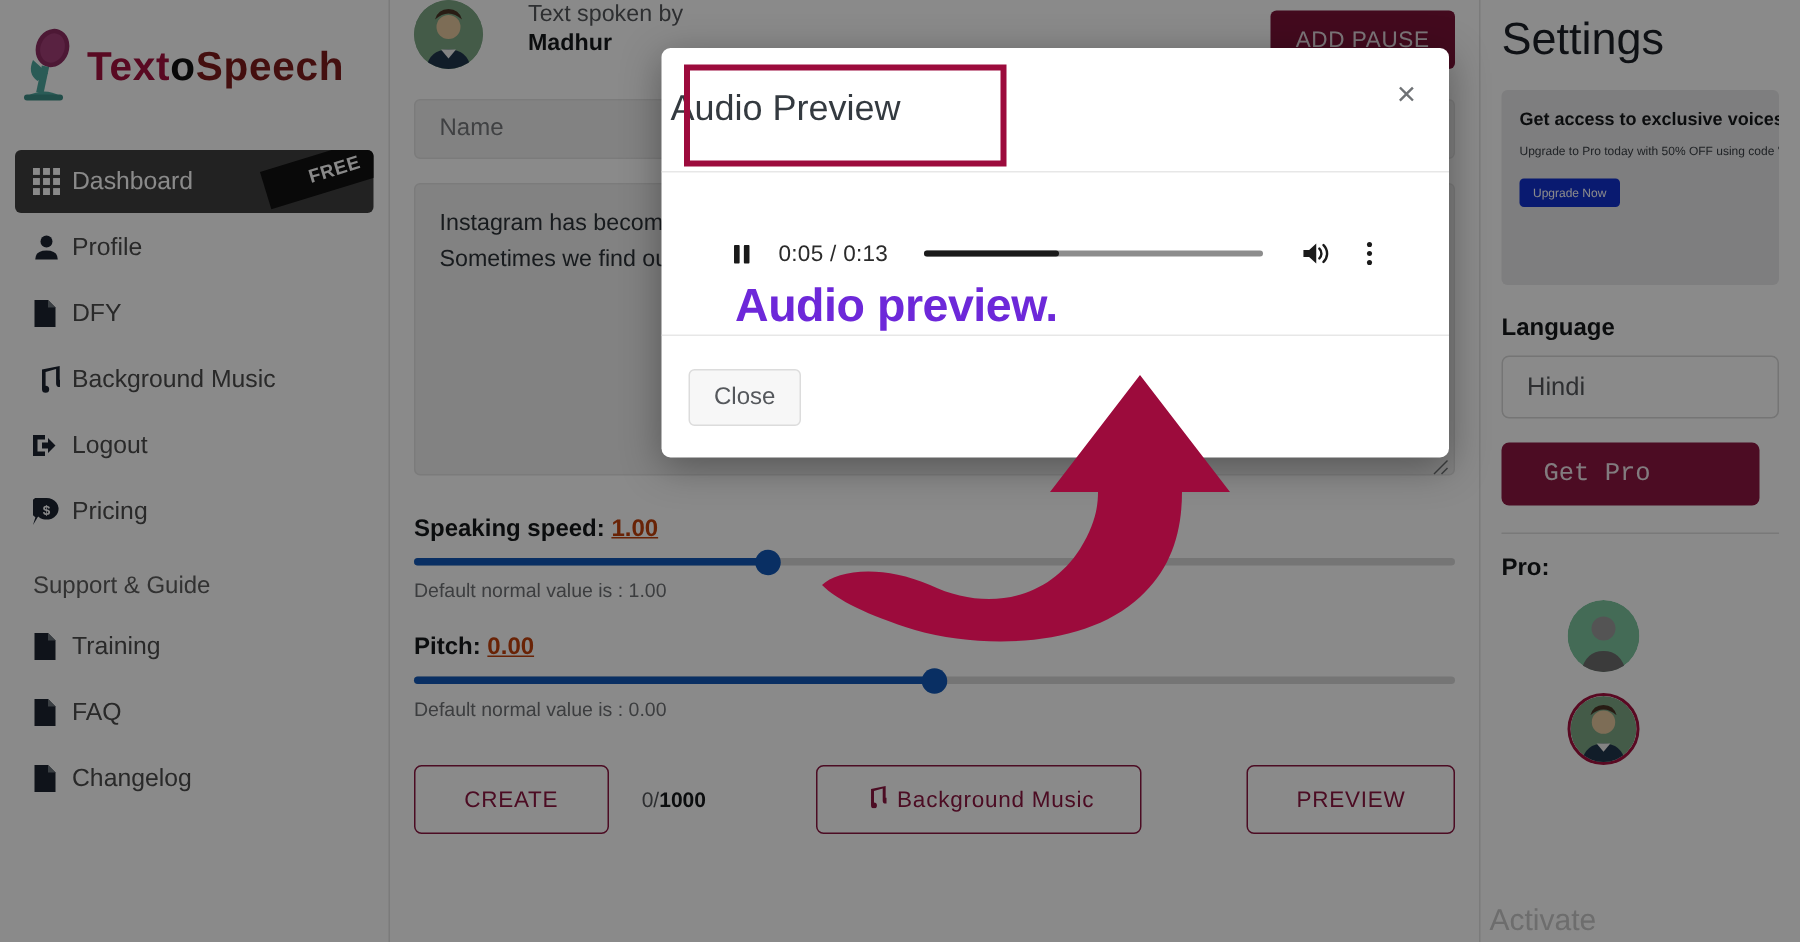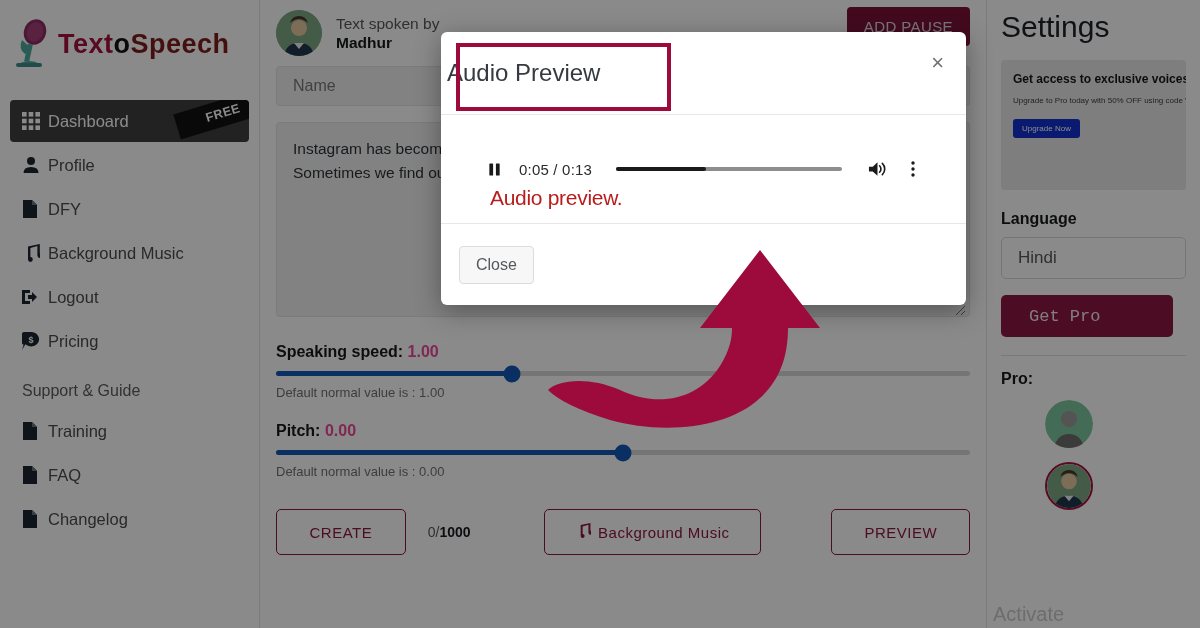--- a/index.html
+++ b/index.html
@@ -99,23 +99,24 @@
 
   
   .main {
     flex: 1 1 auto;
     position: relative;
     background: #ffffff;
     padding: 0 16px;
     min-width: 0;
   }
   .speaker-row {
-    display: flex; align-items: center;
+    display: flex; 
     height: 66px;
     position: relative;
+    gap: 16px;
   }
   .avatar {
     width: 46px; height: 46px; border-radius: 50%;
     flex: 0 0 46px;
     overflow: hidden;
     background: #7ea886;
   }
   .speaker-meta { margin-left: 14px; line-height: 1.25; }
   .speaker-label { font-size: 15.5px; color: #55585c; }
   .speaker-name { font-size: 15.5px; color: #16181b; font-weight: bold; }
@@ -165,21 +166,21 @@
     position: absolute; right: 4px; bottom: 5px;
     width: 14px; height: 14px;
     pointer-events: none;
   }
 
   .slider-block { margin-top: 22px; }
   .slider-title {
     font-size: 16px; color: #16181b; font-weight: bold;
     margin-bottom: 10px;
   }
-  .slider-title .val { font-weight: bold; color: #ec4899; }
+  .slider-title .val { font-weight: bold; color: #c2410c; text-decoration: underline; }
   .track {
     position: relative;
     width: 100%; height: 5px;
     background: #d8d8d8;
     border-radius: 3px;
   }
   .track .fill {
     position: absolute; left: 0; top: 0; height: 5px;
     background: #1158b8;
     border-radius: 3px;
@@ -411,23 +412,23 @@
 
   
   .anno-layer {
     position: absolute; inset: 0;
     z-index: 80;
     pointer-events: none;
   }
   .anno-text {
     position: absolute;
     left: 490px; top: 186px;
-    font-size: 21px;
-    font-weight: normal;
-    color: #b91c1c;
+    font-size: 31px;
+    font-weight: bold;
+    color: #6d28d9;
     letter-spacing: -.3px;
     white-space: nowrap;
   }
   .anno-arrow {
     position: absolute;
     left: 548px; top: 248px;
     width: 300px; height: 185px;
   }
 </style>
 </head>

